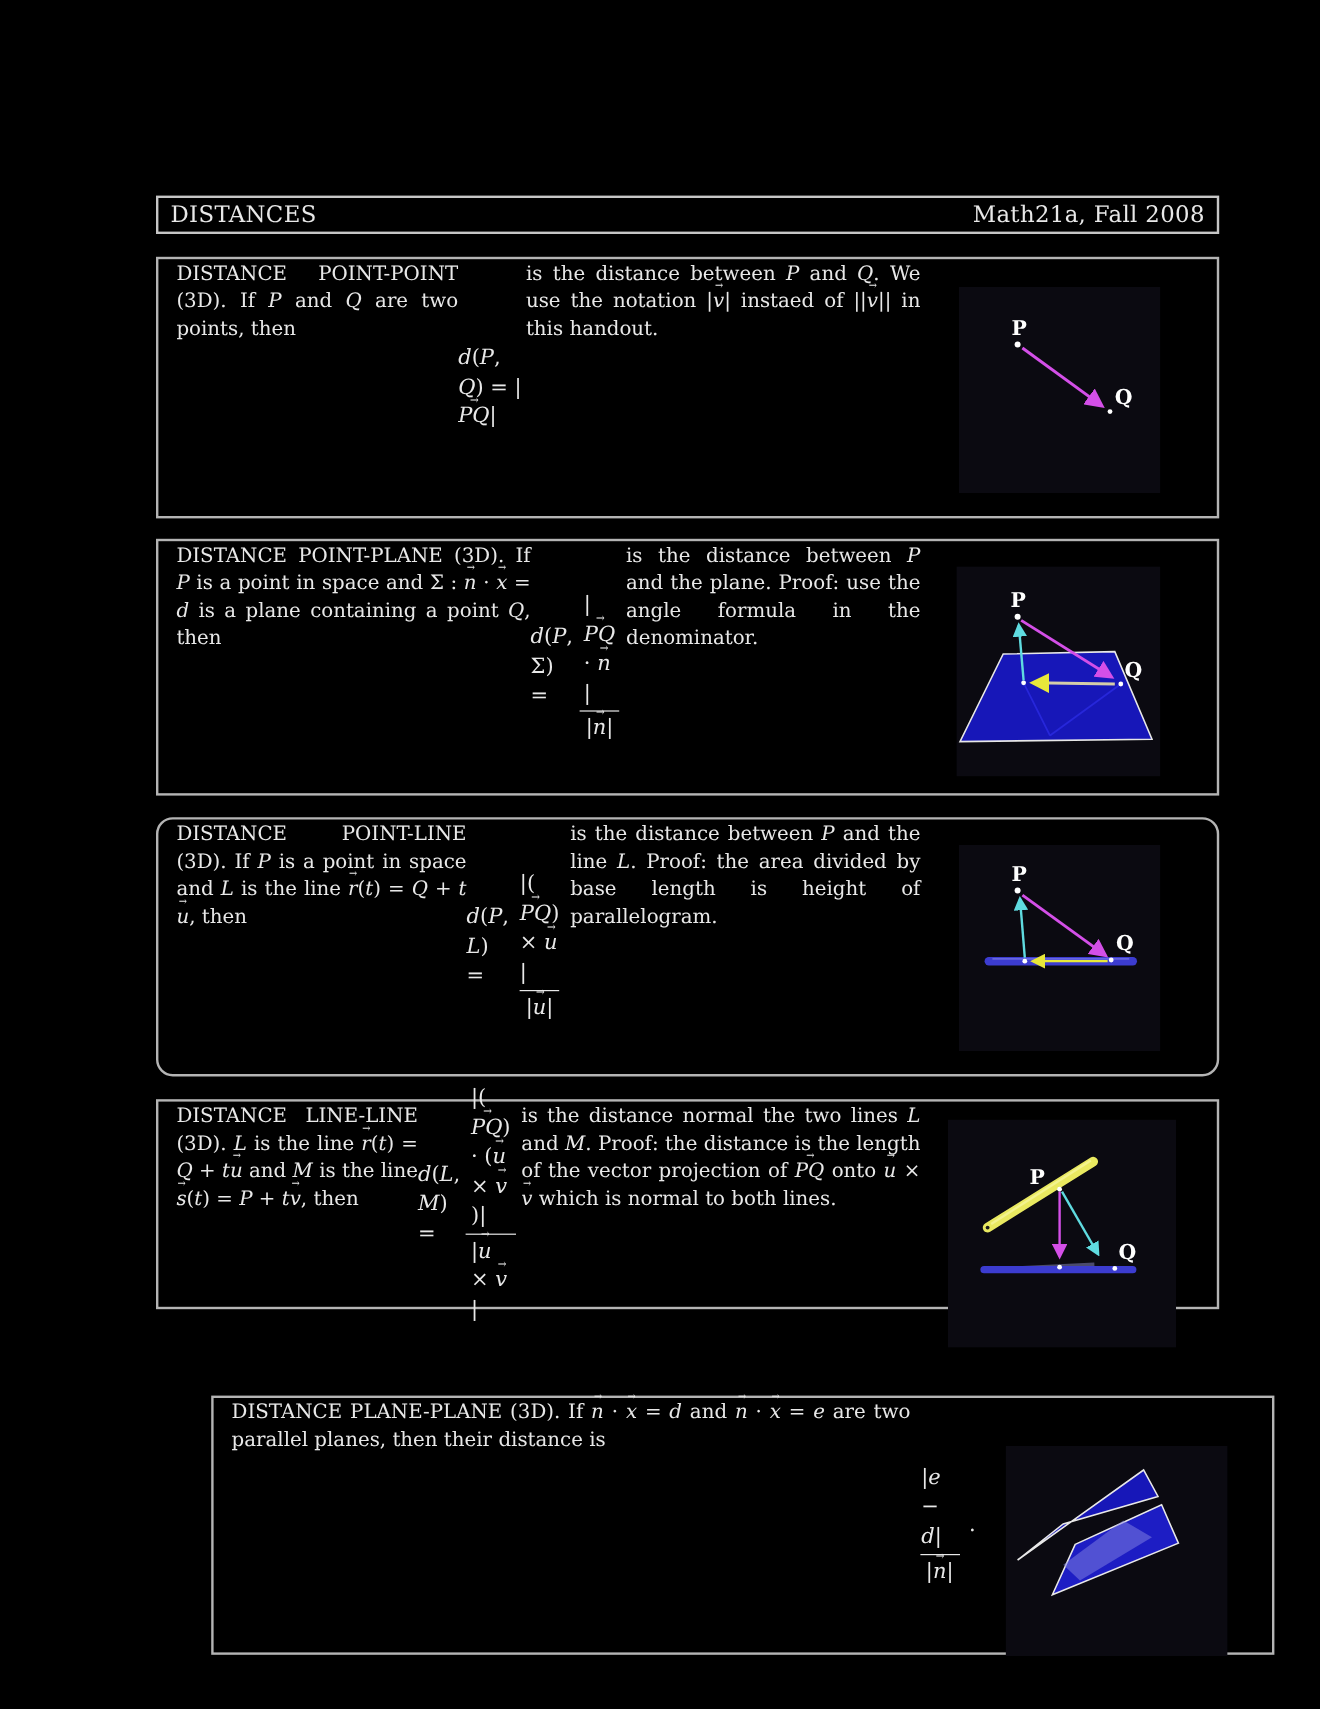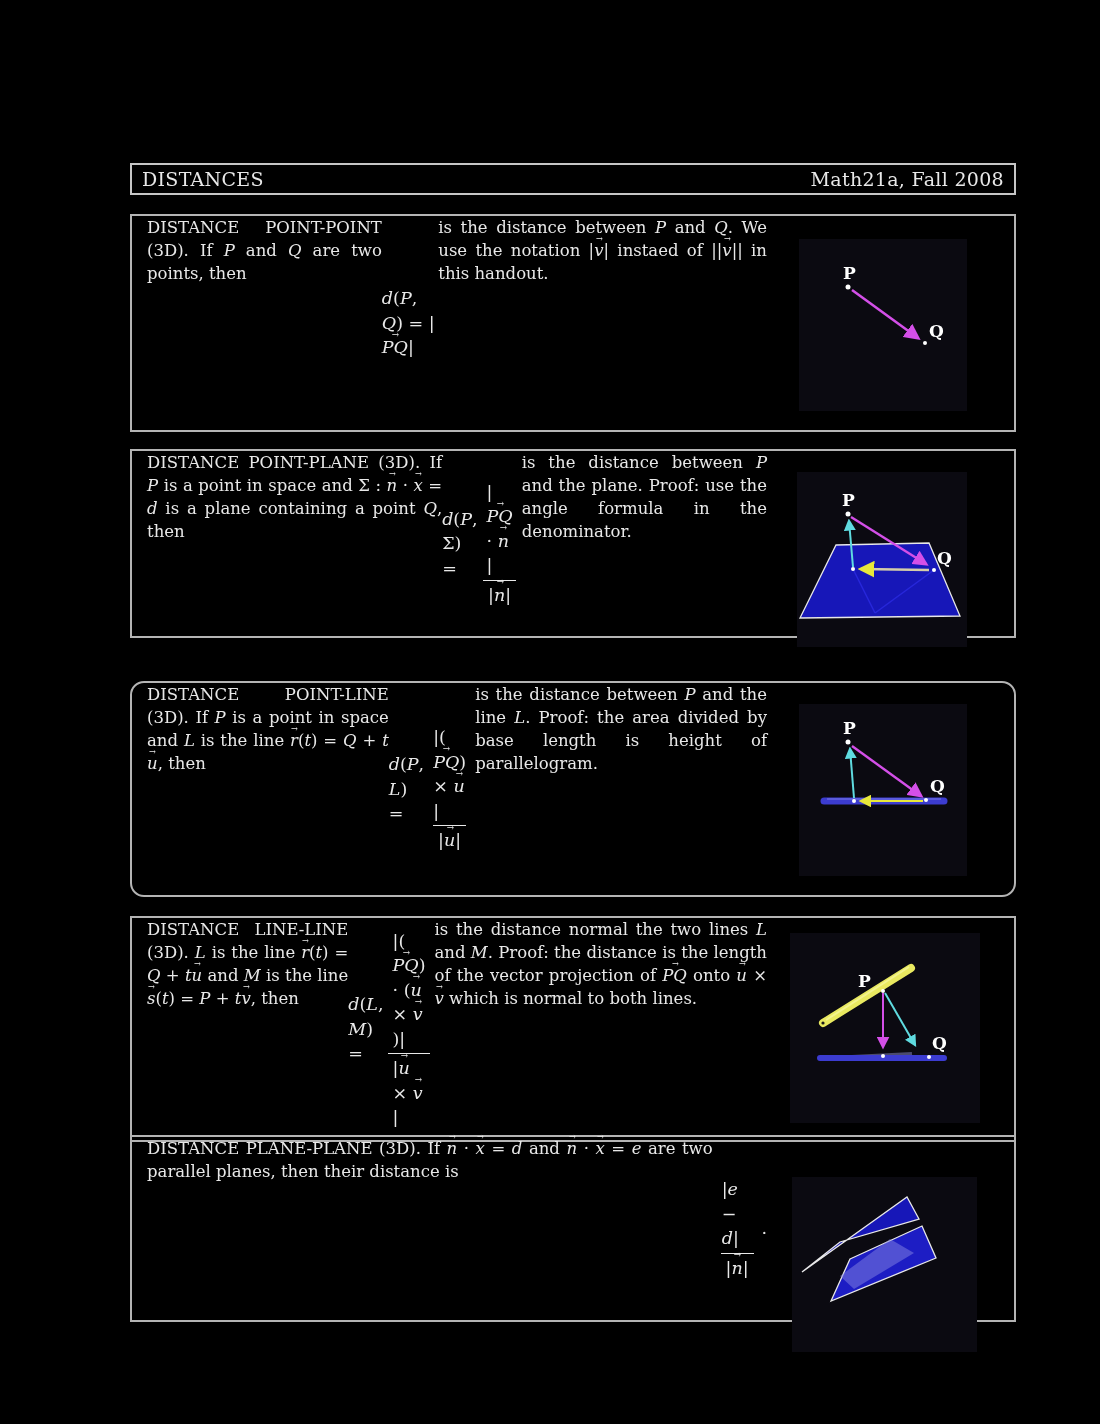--- a/index.html
+++ b/index.html
@@ -4,24 +4,24 @@
 <title>DISTANCES</title>
 <style>
   html,body{margin:0;padding:0;background:#000;}
   .page{position:relative;width:1100px;height:1424px;background:#000;overflow:hidden;
         font-family:"DejaVu Serif","Liberation Serif",serif;color:#e8e8e8;}
   .hdr{position:absolute;left:130px;top:163px;width:886px;height:32px;box-sizing:border-box;
        border:2px solid #c6c6c6;display:flex;justify-content:space-between;align-items:center;
        padding:0 10px;font-weight:normal;font-size:19px;letter-spacing:.3px;}
   .box{position:absolute;left:130px;width:886px;box-sizing:border-box;border:2px solid #b4b4b4;}
   .b1{top:214px;height:218px;}
-  .b2{top:449px;height:189px;}
+  .b2{top:449px;height:214px;}
   .b3{top:681px;height:216px;border-radius:14px;}
-  .b4{top:916px;height:226px;}
-  .b5{top:1135px;height:187px;}
+  .b4{top:916px;height:175px;}
+  .b5{top:1163px;height:216px;margin-left:46px;}
   .txt{position:absolute;left:15px;top:0;height:100%;width:620px;display:flex;
        flex-direction:row;justify-content:center;font-size:16.5px;line-height:1.4;}
   .para{margin:0;text-align:justify;}
   .formula{display:flex;justify-content:flex-start;align-items:center;font-size:17.5px;margin:13px 0;}
   .mi{font-style:italic;}
   .vec{position:relative;display:inline-block;font-style:italic;}
   .vec::after{content:"→";position:absolute;left:50%;top:-0.52em;transform:translateX(-46%) scaleX(.85);
               font-size:.58em;font-style:normal;line-height:1;}
   .frac{display:inline-flex;flex-direction:column;align-items:center;margin:0 4px;vertical-align:middle;}
   .frac .num{padding:0 5px 2px;}

